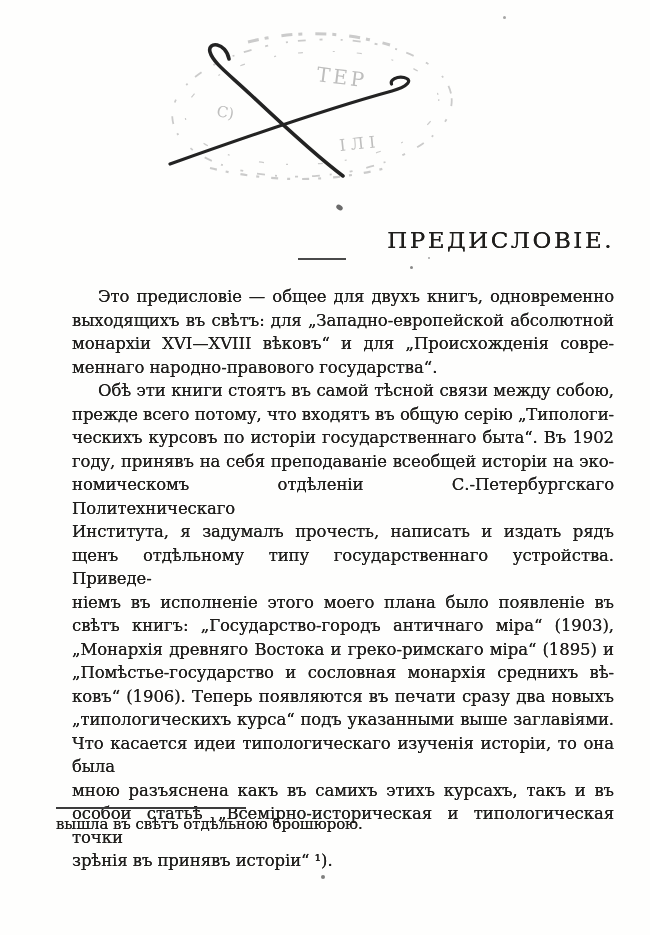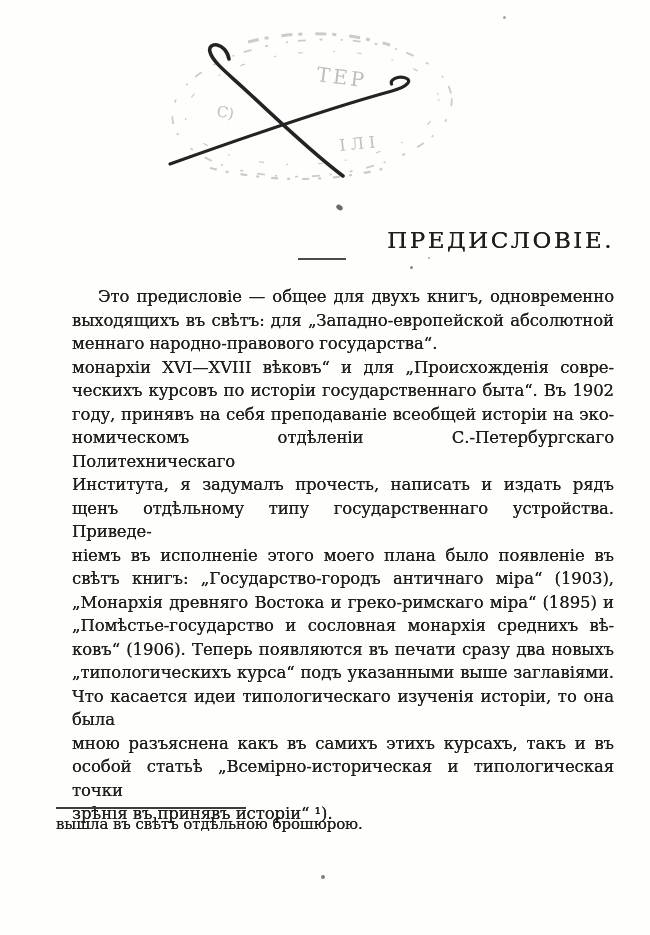--- a/index.html
+++ b/index.html
@@ -93,25 +93,27 @@
       <path stroke-width="3.2" d="M30,146 C100,121 186,91 252,73 C267,69 274,62 264,59.5 C257,58 250,62 251.5,66"></path>
     </g>
   </svg>
 
   <h1 class="title">ПРЕДИСЛОВІЕ.</h1>
   <div class="title-divider"></div>
 
   <div class="textblock para-1">
     <div class="line first">Это предисловіе — общее для двухъ книгъ, одновременно</div>
     <div class="line">выходящихъ въ свѣтъ: для „Западно-европейской абсолютной</div>
+    <div class="line">монархіи XVI—XVIII вѣковъ“ и для „Происхожденія совре-</div>
     <div class="line last">меннаго народно-правового государства“.</div>
-    <div class="line">монархіи XVI—XVIII вѣковъ“ и для „Происхожденія совре-</div>
   </div>
 
   <div class="textblock para-2">
+    <div class="line first">Обѣ эти книги стоятъ въ самой тѣсной связи между собою,</div>
+    <div class="line">прежде всего потому, что входятъ въ общую серію „Типологи-</div>
     <div class="line">ческихъ курсовъ по исторіи государственнаго быта“. Въ 1902</div>
     <div class="line">году, принявъ на себя преподаваніе всеобщей исторіи на эко-</div>
     <div class="line">номическомъ отдѣленіи С.-Петербургскаго Политехническаго</div>
     <div class="line">Института, я задумалъ прочесть, написать и издать рядъ</div>
     <div class="line">щенъ отдѣльному типу государственнаго устройства. Приведе-</div>
     <div class="line">ніемъ въ исполненіе этого моего плана было появленіе въ</div>
     <div class="line">свѣтъ книгъ: „Государство-городъ античнаго міра“ (1903),</div>
     <div class="line">„Монархія древняго Востока и греко-римскаго міра“ (1895) и</div>
     <div class="line">„Помѣстье-государство и сословная монархія среднихъ вѣ-</div>
     <div class="line">ковъ“ (1906). Теперь появляются въ печати сразу два новыхъ</div>

